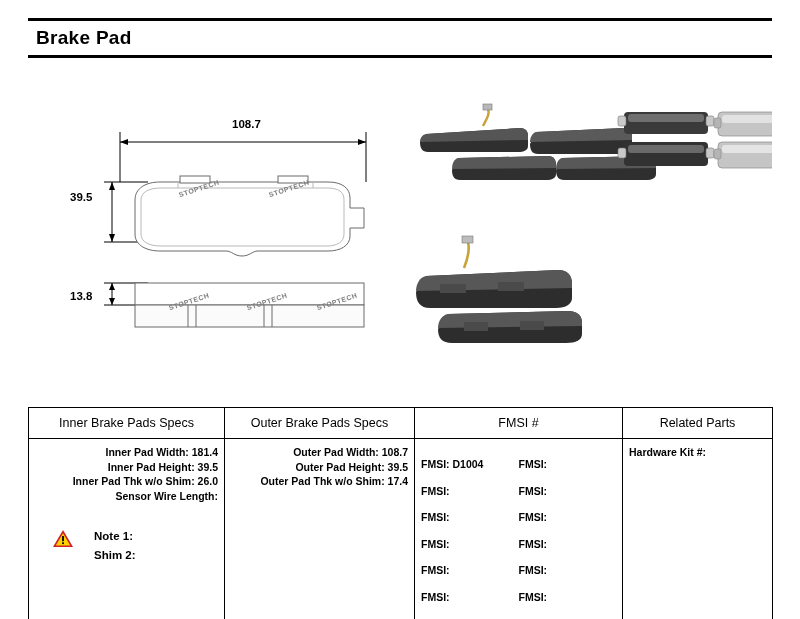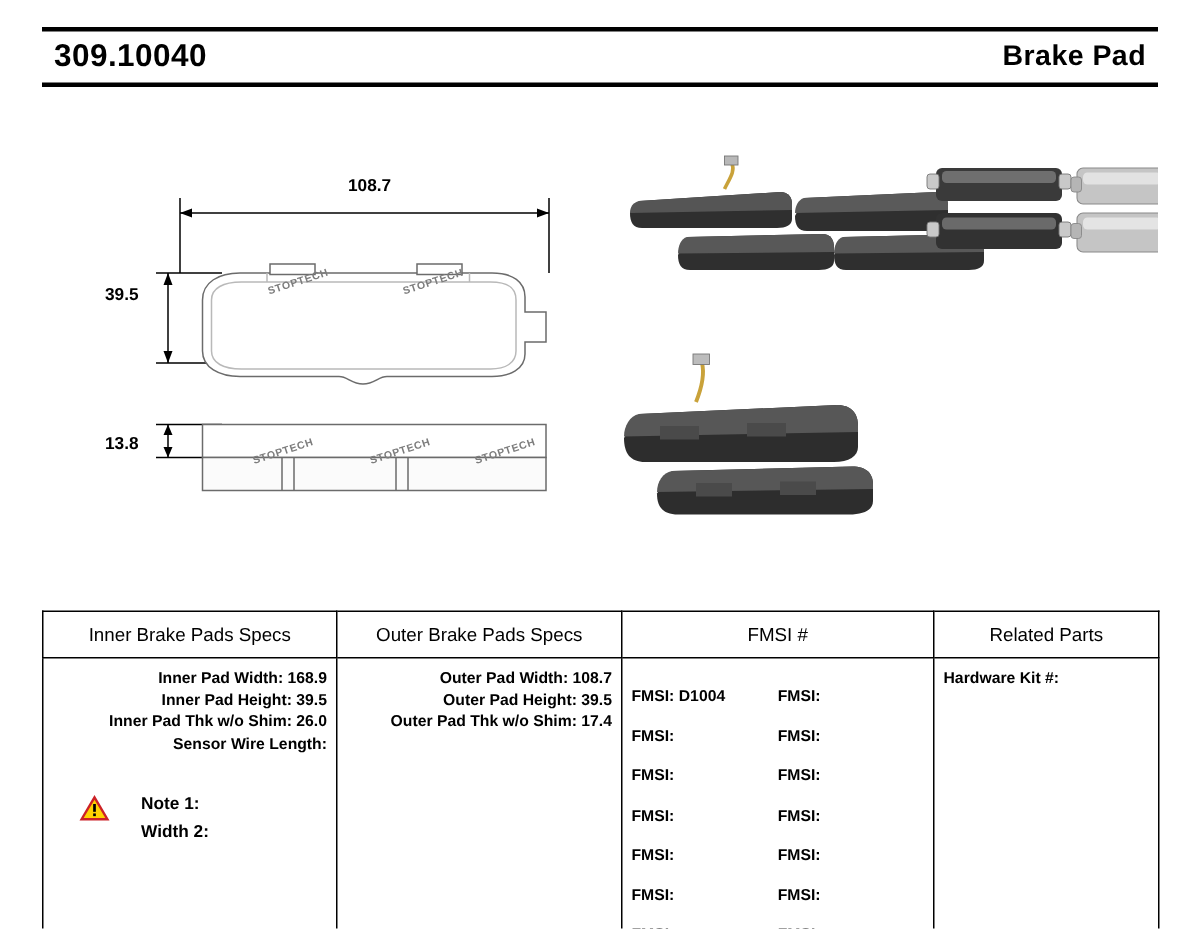--- a/index.html
+++ b/index.html
@@ -71,21 +71,20 @@
     transform:rotate(-18deg);
     letter-spacing:.5px;
   }
 </style>
 </head>
 <body>
 
 <div class="sheet">
 
   <div class="header">
-    <div class="part-number">309.10040</div>
     <div class="part-type">Brake Pad</div>
   </div>
 
   <div class="drawings">
 
     <svg width="744" height="325" viewBox="0 0 744 325" style="position:absolute;left:0;top:0;">
 
       <g stroke="#000" stroke-width="1" fill="none">
         <line x1="92" y1="72" x2="338" y2="72"></line>
         <path d="M92,72 l8,-3 l0,6 z" fill="#000" stroke="none"></path>
@@ -238,21 +237,21 @@
       <tr>
         <th>Inner Brake Pads Specs</th>
         <th>Outer Brake Pads Specs</th>
         <th>FMSI #</th>
         <th>Related Parts</th>
       </tr>
     </thead>
     <tbody>
       <tr>
         <td>
-          <span class="rowline r-right">Inner Pad Width: 168.9</span>
+          <span class="rowline r-right">Inner Pad Width: 181.4</span>
           <span class="rowline r-right">Inner Pad Height: 39.5</span>
           <span class="rowline r-right">Inner Pad Thk w/o Shim: 26.0</span>
           <span class="rowline r-right">Sensor Wire Length:</span>
         </td>
         <td>
           <span class="rowline r-right">Outer Pad Width: 108.7</span>
           <span class="rowline r-right">Outer Pad Height: 39.5</span>
           <span class="rowline r-right">Outer Pad Thk w/o Shim: 17.4</span>
         </td>
         <td>
@@ -285,16 +284,16 @@
   </table>
 
   <div class="notes">
     <svg class="warn" viewBox="0 0 22 19">
       <polygon points="11,1 21,18 1,18" fill="#cc2127"></polygon>
       <polygon points="11,4.2 18.2,16.4 3.8,16.4" fill="#ffd200"></polygon>
       <rect x="10.1" y="7" width="1.8" height="5.2" fill="#000"></rect>
       <rect x="10.1" y="13.3" width="1.8" height="1.8" fill="#000"></rect>
     </svg>
     <div class="note-line">Note 1:</div>
-    <div class="note-line">Width 2:</div>
+    <div class="note-line">Shim 2:</div>
   </div>
 
 </div>
 
 </body></html>

